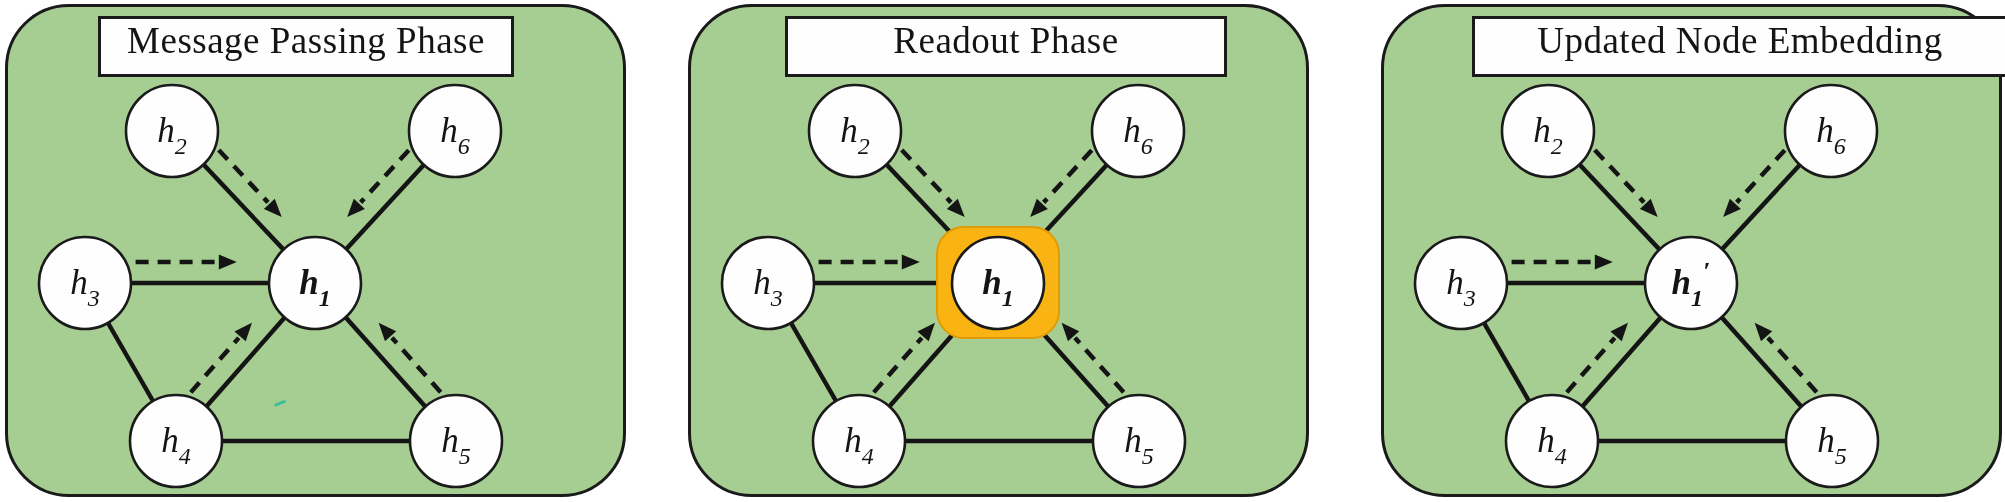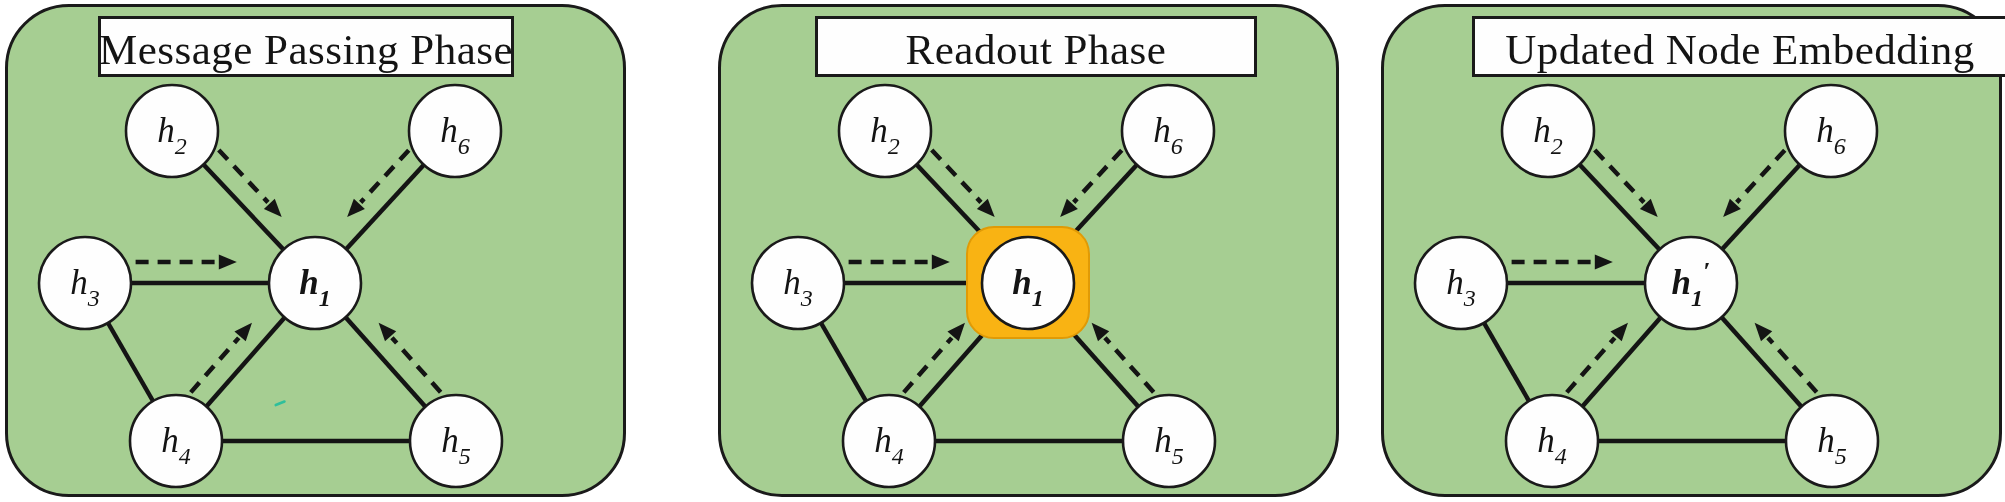--- a/index.html
+++ b/index.html
@@ -1,26 +1,26 @@
 <!DOCTYPE html>
 <html><head>
 <meta charset="utf-8">
 <style>
   html,body{margin:0;padding:0;background:#ffffff;}
   .stage{position:relative;width:2005px;height:502px;background:#ffffff;overflow:hidden;
          font-family:"Liberation Serif","DejaVu Serif",serif;}
   .panel{position:absolute;top:4px;width:621px;height:493px;box-sizing:border-box;
          background:#A6CE92;border:3px solid #1a1a1a;border-radius:64px;}
   .panel-1{left:5px;}
-  .panel-2{left:718px;}
+  .panel-2{left:688px;}
   .panel-3{left:1381px;}
   .title-box{position:absolute;top:9px;height:61px;box-sizing:border-box;
              background:#fefefe;border:3px solid #1a1a1a;
-             display:flex;align-items:flex-end;justify-content:center;
-             font-size:43px;color:#141414;white-space:nowrap;letter-spacing:0.5px;}
+             display:flex;align-items:flex-start;justify-content:center;
+             font-size:37px;color:#141414;white-space:nowrap;letter-spacing:0.5px;}
   .panel-1 .title-box{left:90px;width:416px;}
   .panel-2 .title-box{left:94px;width:442px;}
   .panel-3 .title-box{left:88px;width:536px;}
   svg.graph{position:absolute;left:0;top:0;width:615px;height:487px;}
   .node-label{font-family:"Liberation Serif","DejaVu Serif",serif;}
 </style>
 </head>
 <body>
 
 <div class="stage">

